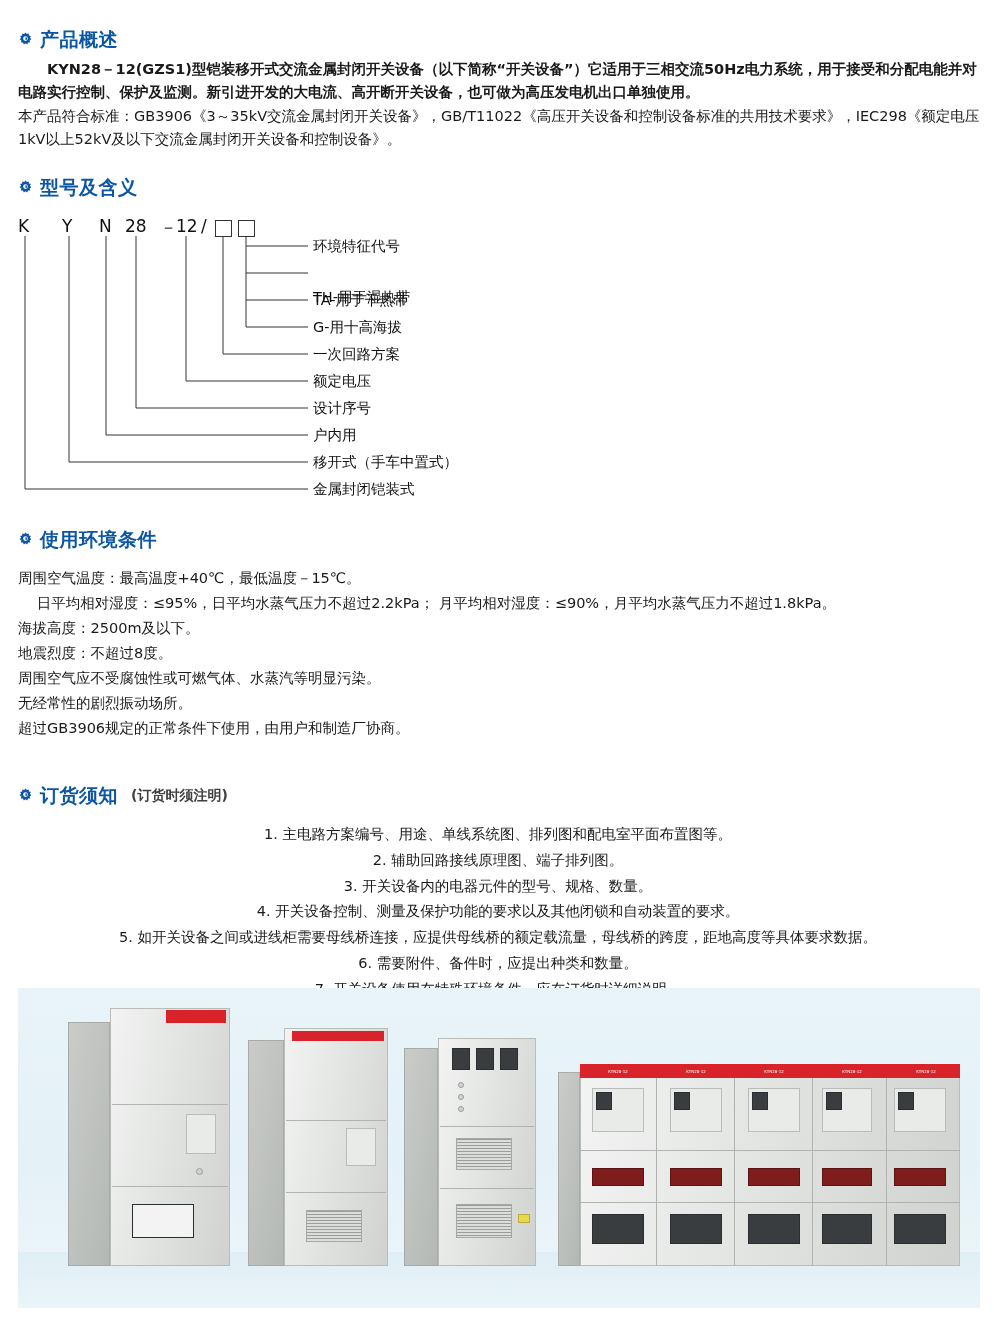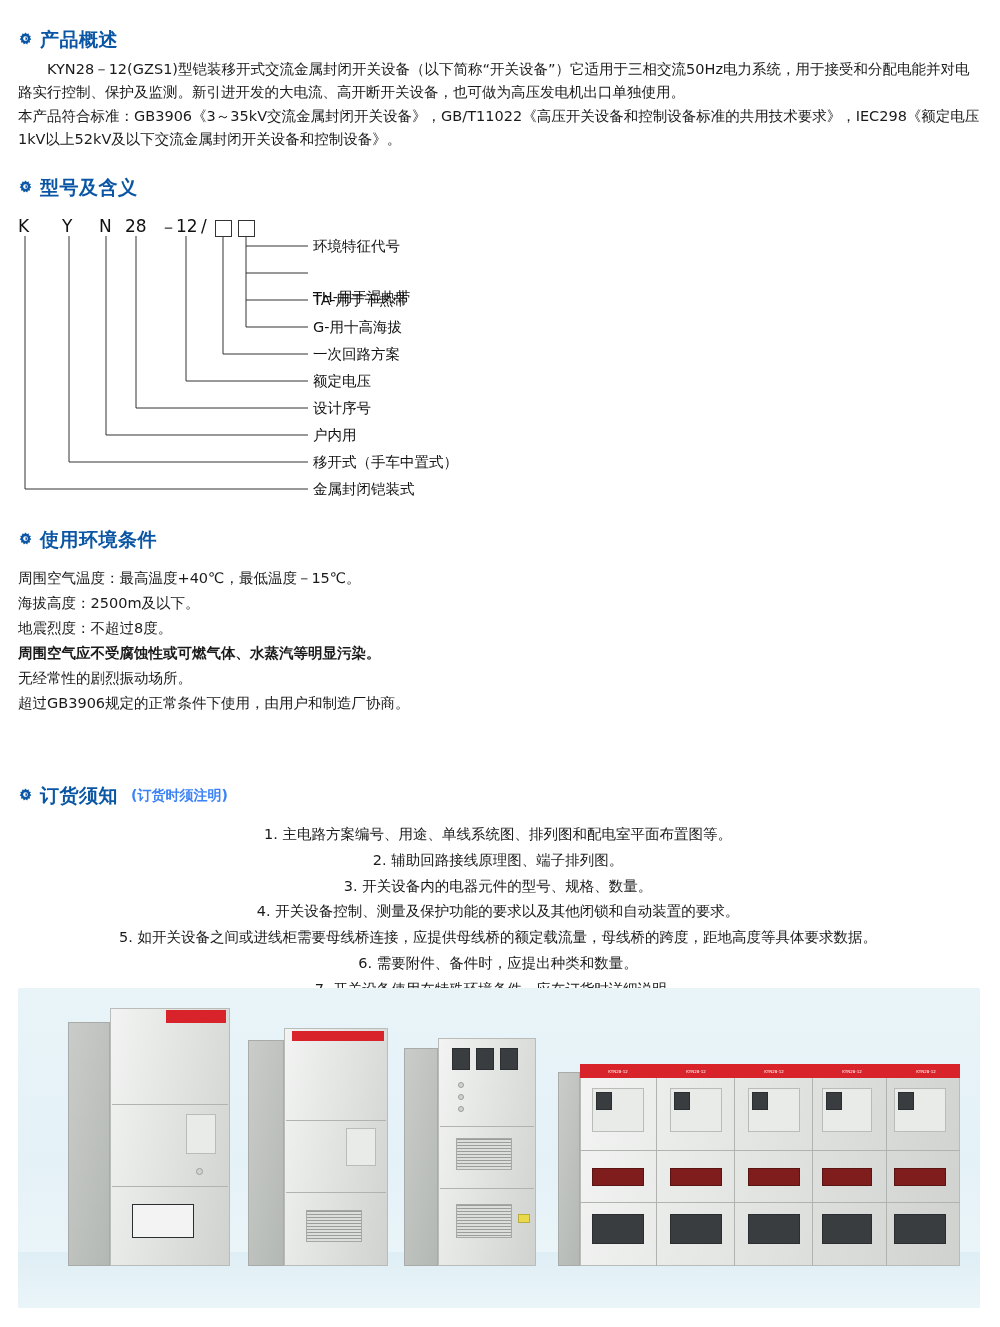--- a/index.html
+++ b/index.html
@@ -39,32 +39,32 @@
   .sec-icon svg { display: block; }
   .sec-title {
     font-size: 19px;
     font-weight: bold;
     color: #0b56a4;
     letter-spacing: 0.5px;
     line-height: 1;
   }
   .sec-sub {
     font-size: 14px;
-    color: #3b82f6;
+    color: #404040;
     font-weight: bold;
     margin-left: 6px;
   }
 
   
   .body-text {
     font-size: 14.5px;
     line-height: 1.62;
     color: #1a1a1a;
   }
-  .indent2 { text-indent: 2em; }
+  .indent2 { text-indent: 2em; font-weight: bold; }
 
   
   #sec-overview { position: absolute; left: 18px; top: 30px; }
   #overview-body { position: absolute; left: 18px; top: 58px; width: 962px; }
 
   #sec-model { position: absolute; left: 18px; top: 178px; text-align: right; }
   #model-diagram { position: absolute; left: 10px; top: 212px; width: 700px; height: 300px; }
 
   #sec-env { position: absolute; left: 18px; top: 530px; }
   #env-body { position: absolute; left: 18px; top: 566px; width: 960px; }
@@ -295,23 +295,24 @@
         </g>
         <circle cx="8" cy="7" r="2.5" fill="#ffffff"></circle>
         <path d="M8 5.2 a1.8 1.8 0 0 1 0 3.6 z" fill="#0b56a4"></path>
       </svg>
     </span>
     <span class="sec-title">使用环境条件</span>
   </div>
 
   <div id="env-body">
     <div class="body-text" style="line-height:1.72;">周围空气温度：最高温度+40℃，最低温度－15℃。</div>
+    <div class="body-text" style="line-height:1.72; text-indent:1.3em;">日平均相对湿度：≤95%，日平均水蒸气压力不超过2.2kPa；   月平均相对湿度：≤90%，月平均水蒸气压力不超过1.8kPa。</div>
     <div class="body-text" style="line-height:1.72;">海拔高度：2500m及以下。</div>
     <div class="body-text" style="line-height:1.72;">地震烈度：不超过8度。</div>
-    <div class="body-text" style="line-height:1.72;font-weight:bold;">周围空气应不受腐蚀性或可燃气体、水蒸汽等明显污染。</div>
+    <div class="body-text" style="line-height:1.72;">周围空气应不受腐蚀性或可燃气体、水蒸汽等明显污染。</div>
     <div class="body-text" style="line-height:1.72;">无经常性的剧烈振动场所。</div>
     <div class="body-text" style="line-height:1.72;">超过GB3906规定的正常条件下使用，由用户和制造厂协商。</div>
   </div>
 
   <div class="section-head" id="sec-order">
     <span class="sec-icon">
       <svg width="15" height="15" viewBox="0 0 16 16">
         <g fill="#0b56a4">
           <path d="M8 0.6 L9.4 2.2 L11.5 1.6 L11.6 3.8 L13.7 4.3 L12.7 6.2 L14.2 7.8 L12.4 9 L12.9 11.1 L10.7 11.2 L9.8 13.2 L8 12.1 L6.2 13.2 L5.3 11.2 L3.1 11.1 L3.6 9 L1.8 7.8 L3.3 6.2 L2.3 4.3 L4.4 3.8 L4.5 1.6 L6.6 2.2 Z"></path>
         </g>

